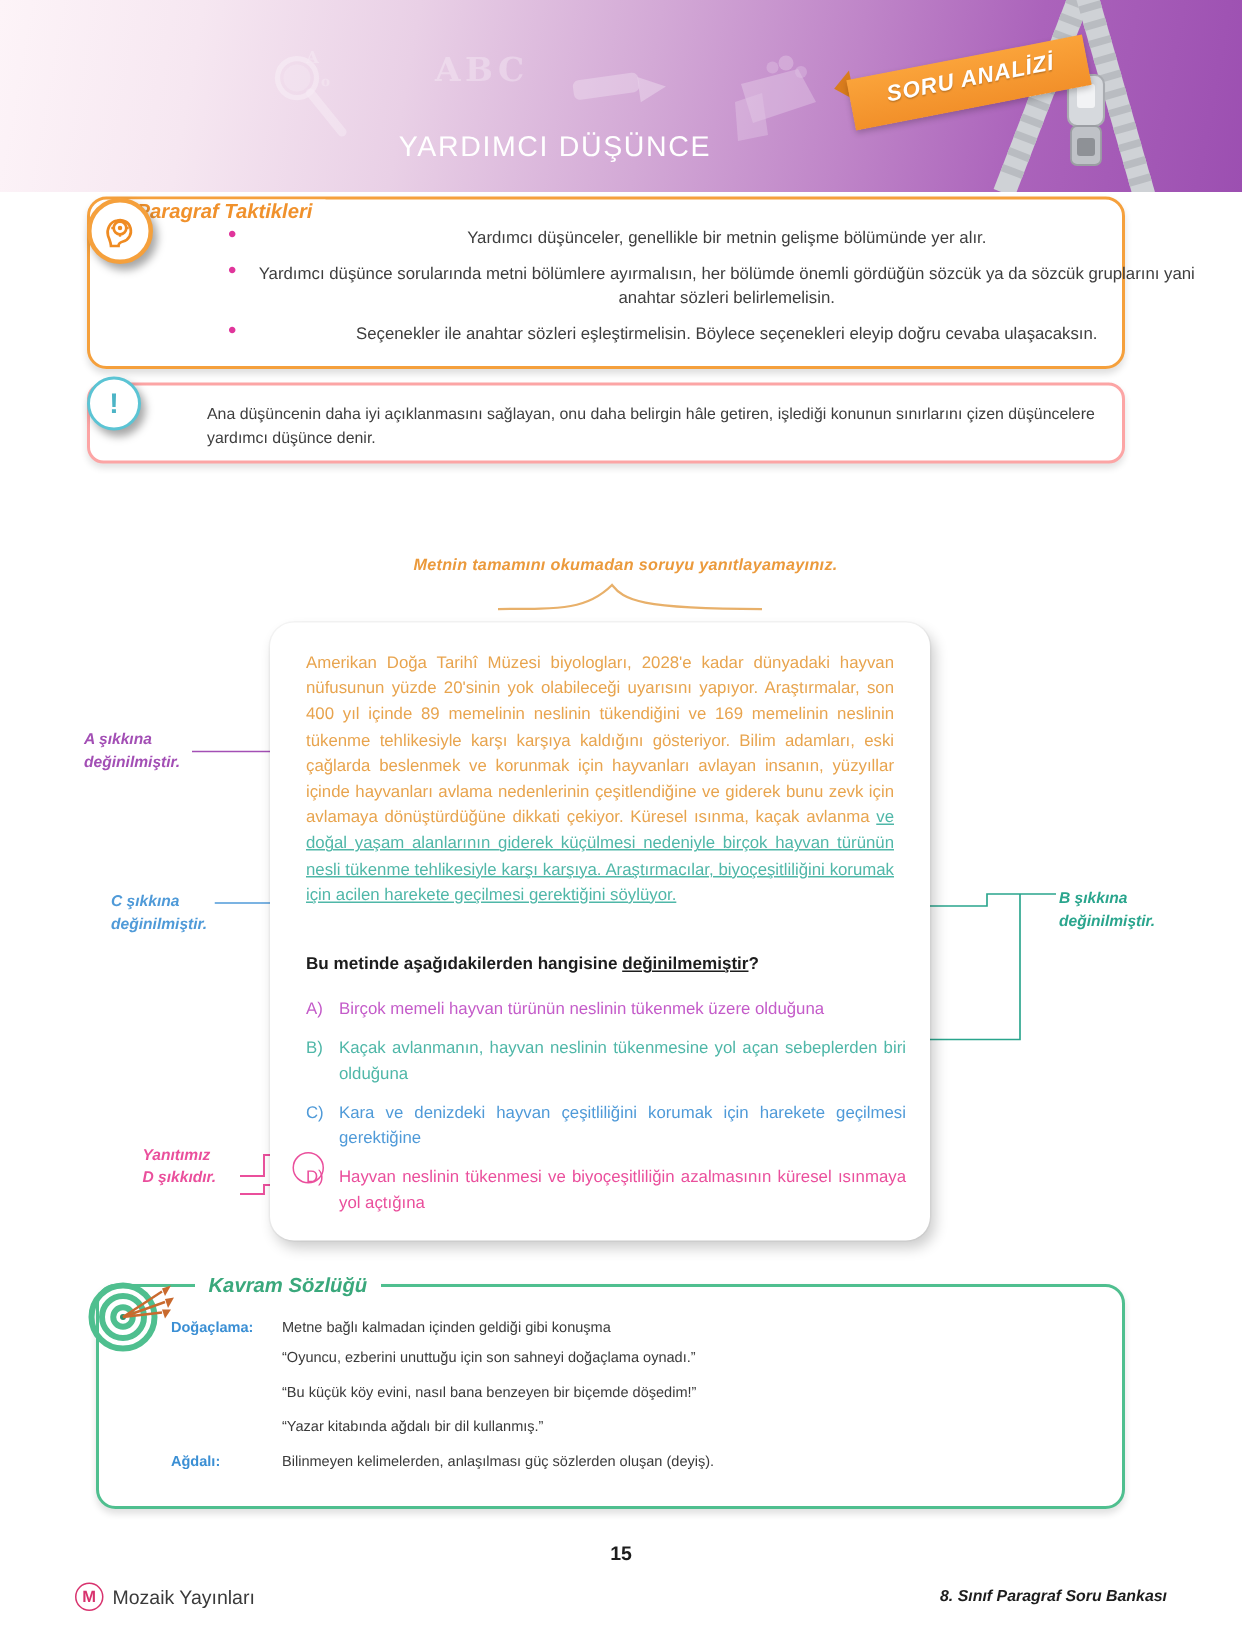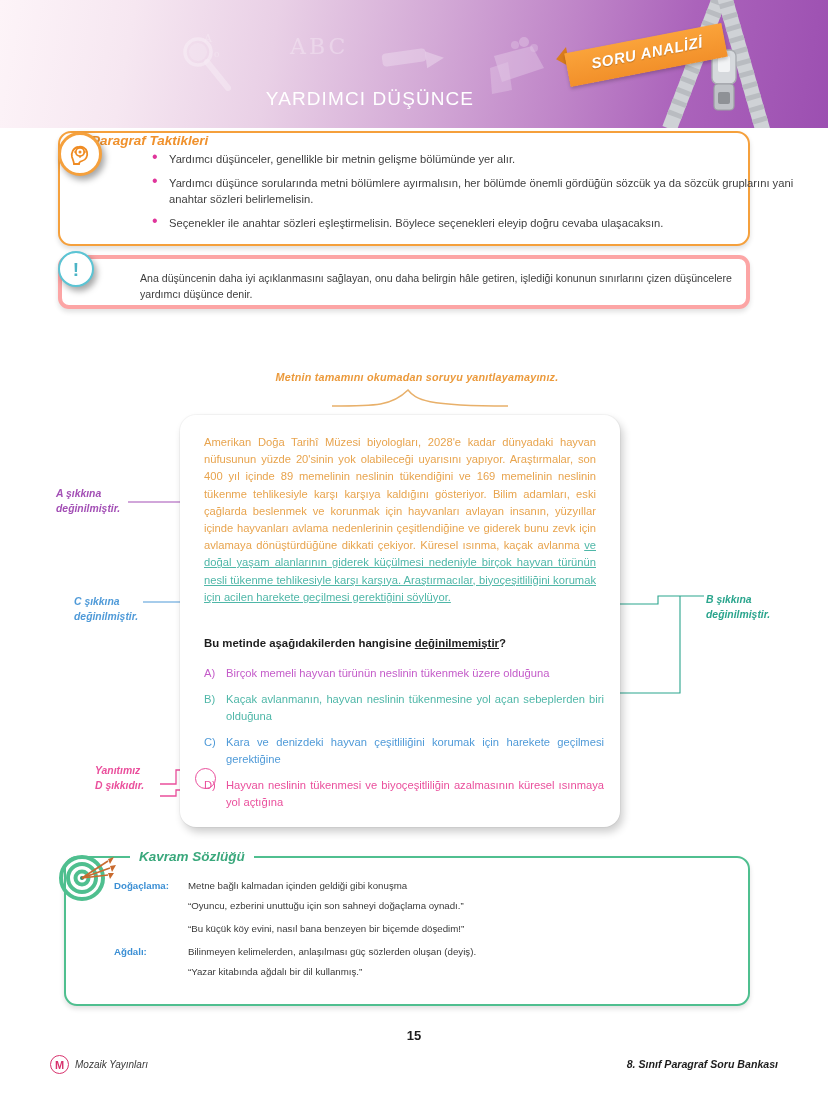--- a/index.html
+++ b/index.html
@@ -19,21 +19,21 @@
       #d3a9d6 52%, #bf85c8 68%, #ab63bb 82%, #9c4fb1 100%);
     overflow: hidden;
   }
   .hdr-title {
     position: absolute; left: 0; top: 88px; width: 740px;
     text-align: center;
     color: #ffffff; font-size: 19px; letter-spacing: 1.1px;
     font-weight: 400;
   }
   
-  .wm { position: absolute; opacity: .45; }
+  .wm { position: absolute; opacity: .45; font-weight: bold; }
   .wm-mag { left: 178px; top: 30px; }
   .wm-abc { left: 290px; top: 34px; color: rgba(255,255,255,.62);
             font-size: 22px; font-family: "DejaVu Serif", serif; letter-spacing: 3px; }
   .wm-pen { left: 378px; top: 42px; }
   .wm-book{ left: 482px; top: 28px; }
 
   
   .zip { position: absolute; top: -4px; }
   .zip-l { left: 648px; }
   .zip-r { left: 702px; }
@@ -61,20 +61,21 @@
     border-bottom: 10px solid transparent;
     border-right: 12px solid #d97c1d;
     transform: rotate(-11deg);
   }
 
   
   .taktik {
     position: absolute; left: 58px; top: 131px; width: 692px; height: 115px;
     border: 2.4px solid #f5a03c; border-radius: 13px; background: #fff;
     box-shadow: 0 3px 5px rgba(0,0,0,.13);
+    text-align: center;
   }
   .taktik-title {
     position: absolute; left: 82px; top: 133px;
     background: #fff; padding: 0 9px;
     color: #f0912c; font-weight: bold; font-style: italic; font-size: 13.5px;
   }
   .badge-gear {
     position: absolute; left: 58px; top: 132px;
     width: 44px; height: 44px; border-radius: 50%;
     background: #ffffff; border: 3px solid #f5a03c;
@@ -87,21 +88,21 @@
     color: #3e3e3e; font-size: 11.2px; line-height: 16.5px;
   }
   .taktik li::before {
     content: "•"; position: absolute; left: 0; top: -2px;
     color: #e0359b; font-size: 16px;
   }
 
   
   .defbox {
     position: absolute; left: 58px; top: 255px; width: 692px; height: 54px;
-    border: 4px solid #fca5a5; border-radius: 11px; background: #fff;
+    border: 2px solid #fca5a5; border-radius: 11px; background: #fff;
     box-shadow: 0 3px 5px rgba(0,0,0,.12);
   }
   .badge-excl {
     position: absolute; left: 58px; top: 251px;
     width: 36px; height: 36px; border-radius: 50%;
     background: #ffffff; border: 2.5px solid #5bc4d4;
     box-shadow: 3px 4px 6px rgba(0,0,0,.35);
     display:flex; align-items:center; justify-content:center;
     color:#4cb4c6; font-weight:bold; font-size:19px; line-height:1;
   }
@@ -184,21 +185,21 @@
     position: absolute; left: 0; top: 1028px; width: 828px; text-align: center;
     color: #1d1d1d; font-size: 13px; font-weight: bold;
   }
   .foot-logo { position: absolute; left: 50px; top: 1055px; display:flex; align-items:center; gap:6px; }
   .foot-logo .mark {
     width: 19px; height: 19px; border-radius: 50%;
     border: 1.6px solid #d8336e; color: #d8336e;
     display:flex; align-items:center; justify-content:center;
     font-size: 11px; font-weight: bold;
   }
-  .foot-logo .nm { color: #3a3a3a; font-size: 10px; font-style: italic; }
+  .foot-logo .nm { color: #3a3a3a; font-size: 13px; }
   .foot-right {
     position: absolute; right: 50px; top: 1058px;
     color: #1d1d1d; font-size: 10.6px; font-weight: bold; font-style: italic;
   }
 </style>
 </head>
 <body>
 
 <div class="page">
 
@@ -413,27 +414,27 @@
         <span class="defn">Metne bağlı kalmadan içinden geldiği gibi konuşma</span>
       </div>
       <div class="grow ex">
         <span class="term"></span>
         <span class="defn">“Oyuncu, ezberini unuttuğu için son sahneyi doğaçlama oynadı.”</span>
       </div>
       <div class="grow ex">
         <span class="term"></span>
         <span class="defn">“Bu küçük köy evini, nasıl bana benzeyen bir biçemde döşedim!”</span>
       </div>
+      <div class="grow ex">
+        <span class="term"></span>
+        <span class="defn">“Yazar kitabında ağdalı bir dil kullanmış.”</span>
+      </div>
       <div class="grow">
         <span class="term">Ağdalı:</span>
         <span class="defn">Bilinmeyen kelimelerden, anlaşılması güç sözlerden oluşan (deyiş).</span>
-      </div>
-      <div class="grow ex">
-        <span class="term"></span>
-        <span class="defn">“Yazar kitabında ağdalı bir dil kullanmış.”</span>
       </div>
     </div>
   </div>
   <div class="gloss-title">Kavram Sözlüğü</div>
   <div class="badge-target">
     <svg width="58" height="50" viewBox="0 0 58 50">
       <circle cx="24" cy="25" r="21" fill="none" stroke="#4fbf8f" stroke-width="4"></circle>
       <circle cx="24" cy="25" r="14" fill="none" stroke="#4fbf8f" stroke-width="4"></circle>
       <circle cx="24" cy="25" r="6.5" fill="none" stroke="#4fbf8f" stroke-width="4"></circle>
       <circle cx="24" cy="25" r="2" fill="#2f8f69"></circle>

